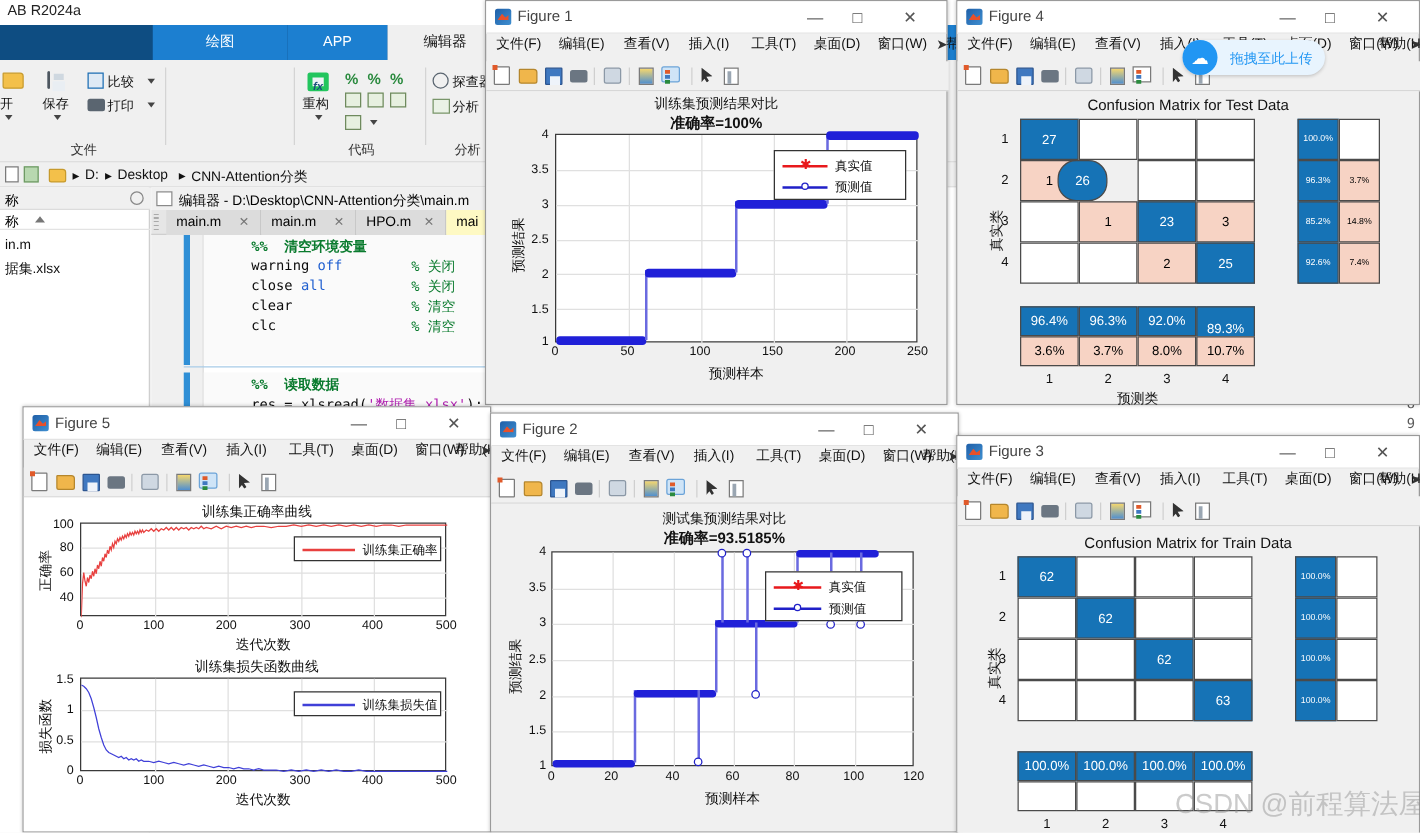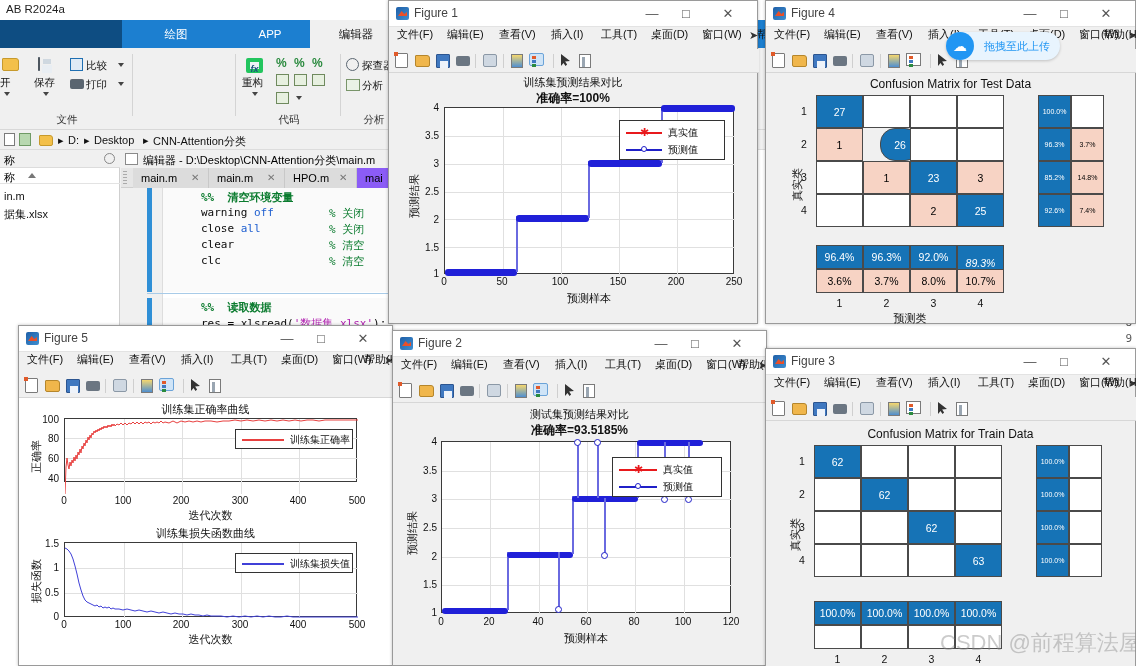--- a/index.html
+++ b/index.html
@@ -63,21 +63,21 @@
   .lp-col .t { position:absolute; left:4px; top:2px; font-size:11px; }
   .lp-item { position:absolute; left:4px; font-size:11px; color:#111; }
 
   
   .ml-editor { position:absolute; left:121px; top:150px; width:1015px; height:516px; background:#fff; }
   .ed-head { position:absolute; left:0; top:0; width:268px; height:18px; background:#f0f0f0; }
   .ed-head .t { position:absolute; left:22px; top:3px; font-size:11px; white-space:nowrap; }
   .ed-head .ic { position:absolute; left:4px; top:3px; width:13px;height:12px;background:#fff;border:1px solid #8a8a8a; }
   .ed-tabs { position:absolute; left:0; top:18px; width:268px; height:20px; background:#e6e6e6; border-bottom:1px solid #cfcfcf; }
   .ed-tab { position:absolute; top:0; height:20px; background:#dcdcdc; border-right:1px solid #c8c8c8; }
-  .ed-tab.act { background:#8b5cf6; }
+  .ed-tab.act { background:#fef9c3; }
   .ed-tab .lbl { position:absolute; left:8px; top:4px; font-size:11px; }
   .ed-tab .x { position:absolute; top:4px; font-size:10px; color:#777; }
 
   .ed-gutter { position:absolute; left:0; top:38px; width:42px; height:180px; background:#f0f0f0; border-right:1px solid #ddd; }
   .ed-bar { position:absolute; left:26px; top:38px; width:5px; height:100px; background:#2f8fd6; }
   .ln { position:absolute; right:4px; font-size:11px; color:#5a5a5a; font-family:"DejaVu Sans Mono", monospace; }
   .code { position:absolute; font-size:11px; font-family:"DejaVu Sans Mono", monospace; white-space:pre; }
   .c-sec { color:#0a7b2e; font-weight:bold; }
   .c-cmt { color:#0a7b2e; }
   .ed-cellline { position:absolute; height:1px; background:#a8cbe8; }
@@ -425,21 +425,21 @@
 
   <div class="fw-canvas" style="top:72px;width:369px;height:250px;">
     <div class="cm-title" style="left:0;top:4px;width:369px;">Confusion Matrix for Test Data</div>
 
     <div class="cm-cell cm-blue" style="left:50px;top:22px;width:47px;height:33px;">27</div>
     <div class="cm-cell cm-white" style="left:97px;top:22px;width:47px;height:33px;"></div>
     <div class="cm-cell cm-white" style="left:144px;top:22px;width:47px;height:33px;"></div>
     <div class="cm-cell cm-white" style="left:191px;top:22px;width:47px;height:33px;"></div>
 
     <div class="cm-cell cm-pink" style="left:50px;top:55px;width:47px;height:33px;">1</div>
-    <div class="cm-cell cm-blue" style="left:114px;top:55px;width:40px;height:33px;border-radius:15px;">26</div>
+    <div class="cm-cell cm-blue" style="left:80px;top:55px;width:40px;height:33px;border-radius:15px;">26</div>
     <div class="cm-cell cm-white" style="left:144px;top:55px;width:47px;height:33px;"></div>
     <div class="cm-cell cm-white" style="left:191px;top:55px;width:47px;height:33px;"></div>
 
     <div class="cm-cell cm-white" style="left:50px;top:88px;width:47px;height:33px;"></div>
     <div class="cm-cell cm-pink" style="left:97px;top:88px;width:47px;height:33px;">1</div>
     <div class="cm-cell cm-blue" style="left:144px;top:88px;width:47px;height:33px;">23</div>
     <div class="cm-cell cm-pink" style="left:191px;top:88px;width:47px;height:33px;">3</div>
 
     <div class="cm-cell cm-white" style="left:50px;top:121px;width:47px;height:33px;"></div>
     <div class="cm-cell cm-white" style="left:97px;top:121px;width:47px;height:33px;"></div>
@@ -457,21 +457,21 @@
     <div class="cm-cell cm-blue" style="left:272px;top:55px;width:33px;height:33px;font-size:7px;">96.3%</div>
     <div class="cm-cell cm-pink" style="left:305px;top:55px;width:33px;height:33px;font-size:7px;">3.7%</div>
     <div class="cm-cell cm-blue" style="left:272px;top:88px;width:33px;height:33px;font-size:7px;">85.2%</div>
     <div class="cm-cell cm-pink" style="left:305px;top:88px;width:33px;height:33px;font-size:7px;">14.8%</div>
     <div class="cm-cell cm-blue" style="left:272px;top:121px;width:33px;height:33px;font-size:7px;">92.6%</div>
     <div class="cm-cell cm-pink" style="left:305px;top:121px;width:33px;height:33px;font-size:7px;">7.4%</div>
 
     <div class="cm-cell cm-blue" style="left:50px;top:172px;width:47px;height:24px;">96.4%</div>
     <div class="cm-cell cm-blue" style="left:97px;top:172px;width:47px;height:24px;">96.3%</div>
     <div class="cm-cell cm-blue" style="left:144px;top:172px;width:47px;height:24px;">92.0%</div>
-    <div class="cm-cell cm-blue" style="left:191px;top:172px;width:47px;height:36px;font-style:italic;">89.3%</div>
+    <div class="cm-cell cm-blue" style="left:191px;top:172px;width:47px;height:36px;">89.3%</div>
     <div class="cm-cell cm-pink" style="left:50px;top:196px;width:47px;height:24px;">3.6%</div>
     <div class="cm-cell cm-pink" style="left:97px;top:196px;width:47px;height:24px;">3.7%</div>
     <div class="cm-cell cm-pink" style="left:144px;top:196px;width:47px;height:24px;">8.0%</div>
     <div class="cm-cell cm-pink" style="left:191px;top:196px;width:47px;height:24px;">10.7%</div>
 
     <div class="cm-lbl" style="left:50px;top:224px;width:47px;">1</div>
     <div class="cm-lbl" style="left:97px;top:224px;width:47px;">2</div>
     <div class="cm-lbl" style="left:144px;top:224px;width:47px;">3</div>
     <div class="cm-lbl" style="left:191px;top:224px;width:47px;">4</div>
     <div class="ax-xlabel" style="left:50px;top:238px;width:188px;">预测类</div>
@@ -508,21 +508,21 @@
     <span class="tb-ico tb-color" style="left:122px;top:5px;"></span>
     <span class="tb-ico tb-legend tb-sel" style="left:140px;top:4px;"></span>
     <span class="tb-sepv" style="left:164px;"></span>
     <span class="tb-ico tb-cursor" style="left:172px;top:5px;"></span>
     <span class="tb-ico tb-insp" style="left:190px;top:5px;"></span>
   </div>
 
   <div class="fw-canvas" style="top:72px;width:373px;height:267px;background:#fff;">
 
     <div class="ax-title" style="left:0;top:4px;width:373px;">训练集正确率曲线</div>
-    <div class="axes" style="left:45px;top:20px;width:293px;height:64px;">
+    <div class="axes" style="left:45px;top:20px;width:293px;height:75px;">
       <div class="grid-v" style="left:58.6px;top:0;width:1px;height:75px;"></div>
       <div class="grid-v" style="left:117.2px;top:0;width:1px;height:75px;"></div>
       <div class="grid-v" style="left:175.8px;top:0;width:1px;height:75px;"></div>
       <div class="grid-v" style="left:234.4px;top:0;width:1px;height:75px;"></div>
       <div class="grid-h" style="left:0;top:19px;width:293px;height:1px;"></div>
       <div class="grid-h" style="left:0;top:39px;width:293px;height:1px;"></div>
       <div class="grid-h" style="left:0;top:59px;width:293px;height:1px;"></div>
       <svg width="293" height="75" viewBox="0 0 293 75" preserveAspectRatio="none" style="position:absolute;left:0;top:0;">
         <polyline fill="none" stroke="#e8403f" stroke-width="1" points="0,75 1,48 2,39 3,46 4,50 5,43 6,47 7,41 8,44 9,38 10,42 11,36 12,40 13,33 14,36 15,30 16,34 17,27 18,30 19,24 20,27 21,21 22,24 23,18 24,21 25,16 26,19 27,14 28,16 29,12 30,14 31,11 32,13 33,10 34,12 35,9 36,11 37,8 38,10 39,7 40,9 41,7 42,9 43,6 44,8 45,6 46,8 47,5 48,7 49,5 50,7 52,5 54,6 56,4 58,6 60,4 62,6 64,4 66,5 68,3 70,5 72,3 74,5 76,3 78,5 80,3 82,4 84,3 86,5 88,3 90,4 92,3 94,4 96,2 98,4 100,3 104,4 108,2 112,4 116,2 120,3 124,2 128,3 132,2 136,3 140,2 146,2 152,3 158,2 164,2 170,1 176,2 182,1 188,2 194,1 200,2 206,1 212,2 218,1 224,2 230,1 236,2 242,1 248,1 254,2 260,1 266,1 272,1 278,1 284,1 290,1 293,1"></polyline>
       </svg>

